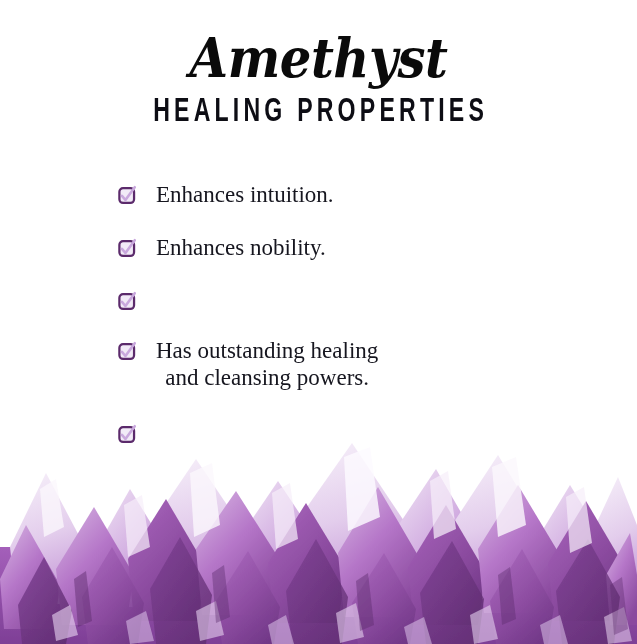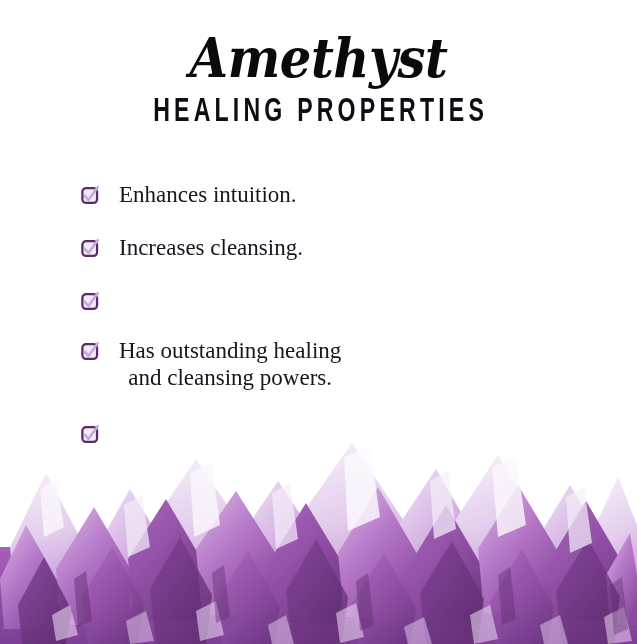--- a/index.html
+++ b/index.html
@@ -57,21 +57,21 @@
     left: 0;
     width: 637px;
     margin: 0;
     padding: 0;
     list-style: none;
   }
   .list-item {
     display: flex;
     align-items: flex-start;
     justify-content: flex-start;
-    padding-left: 81px;
+    padding-left: 118px;
     margin-bottom: 26px;
   }
   .list-item.tight { margin-bottom: 28px; }
 
   .checkbox {
     position: relative;
     flex: 0 0 auto;
     width: 19px;
     height: 19px;
     margin-top: 5px;
@@ -125,21 +125,21 @@
       <span class="item-text">Enhances intuition.</span>
     </li>
 
     <li class="list-item">
       <span class="checkbox">
         <svg viewBox="0 0 22 22" width="19" height="19" aria-hidden="true">
           <rect x="1.6" y="2.6" width="17" height="17" rx="4.2" ry="4.2" fill="#f2ebf7" stroke="#5b2a6b" stroke-width="2.6"></rect>
           <path d="M4.6 11.4 L8.6 16.2 L19.4 1.4" fill="none" stroke="#c9a8dd" stroke-width="3" stroke-linecap="round" stroke-linejoin="round"></path>
         </svg>
       </span>
-      <span class="item-text"> Increases cleansing.</span>
+      <span class="item-text"> Enhances nobility.</span>
     </li>
 
     <li class="list-item">
       <span class="checkbox">
         <svg viewBox="0 0 22 22" width="19" height="19" aria-hidden="true">
           <rect x="1.6" y="2.6" width="17" height="17" rx="4.2" ry="4.2" fill="#f2ebf7" stroke="#5b2a6b" stroke-width="2.6"></rect>
           <path d="M4.6 11.4 L8.6 16.2 L19.4 1.4" fill="none" stroke="#c9a8dd" stroke-width="3" stroke-linecap="round" stroke-linejoin="round"></path>
         </svg>
       </span>
     </li>

